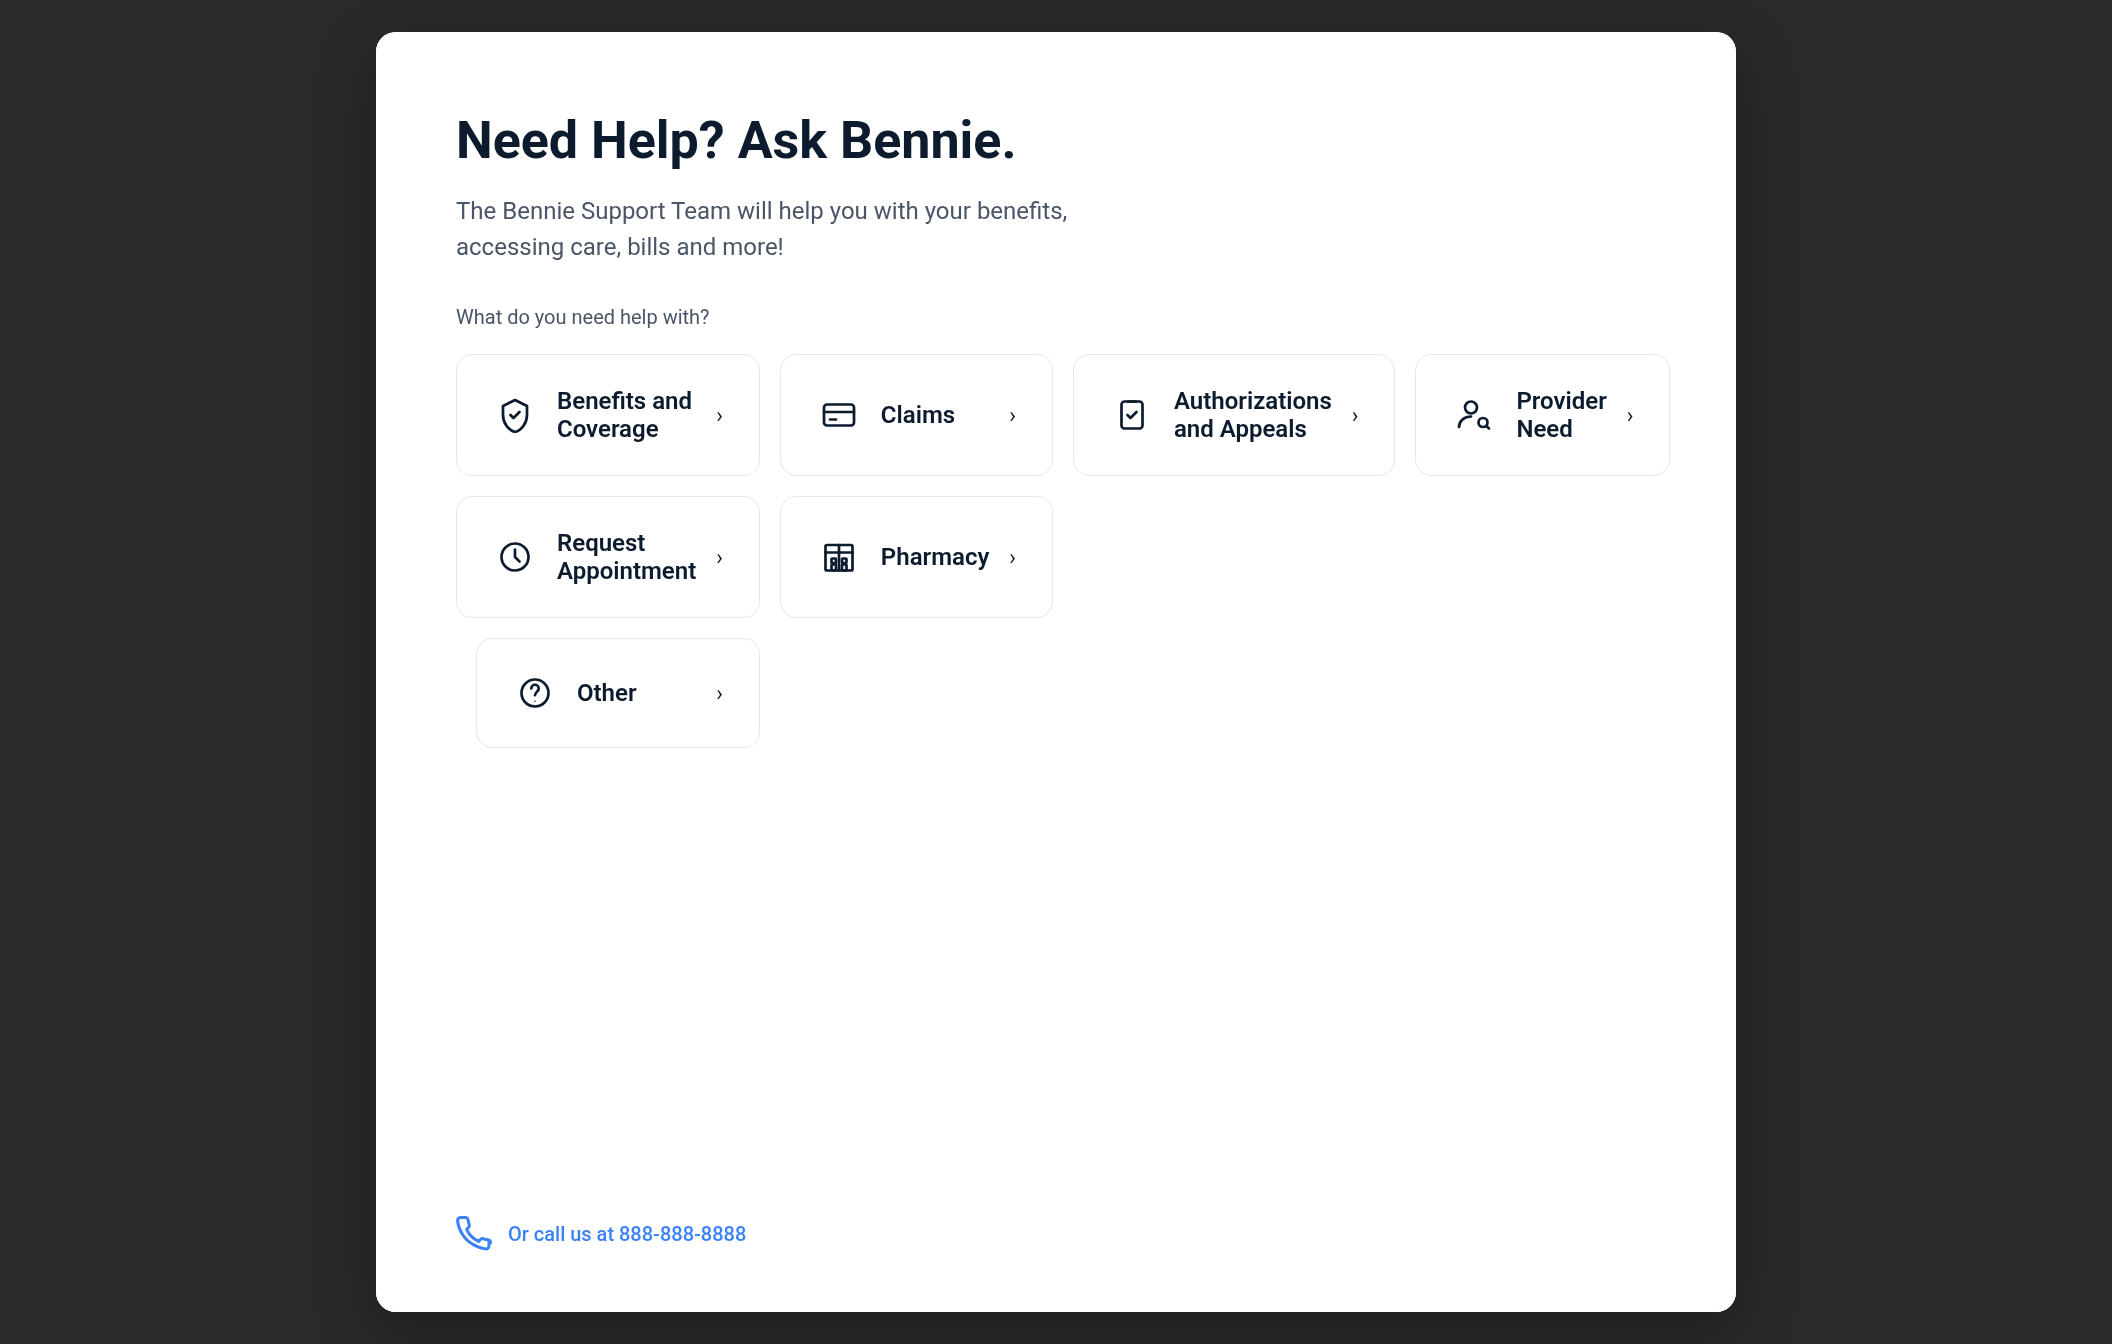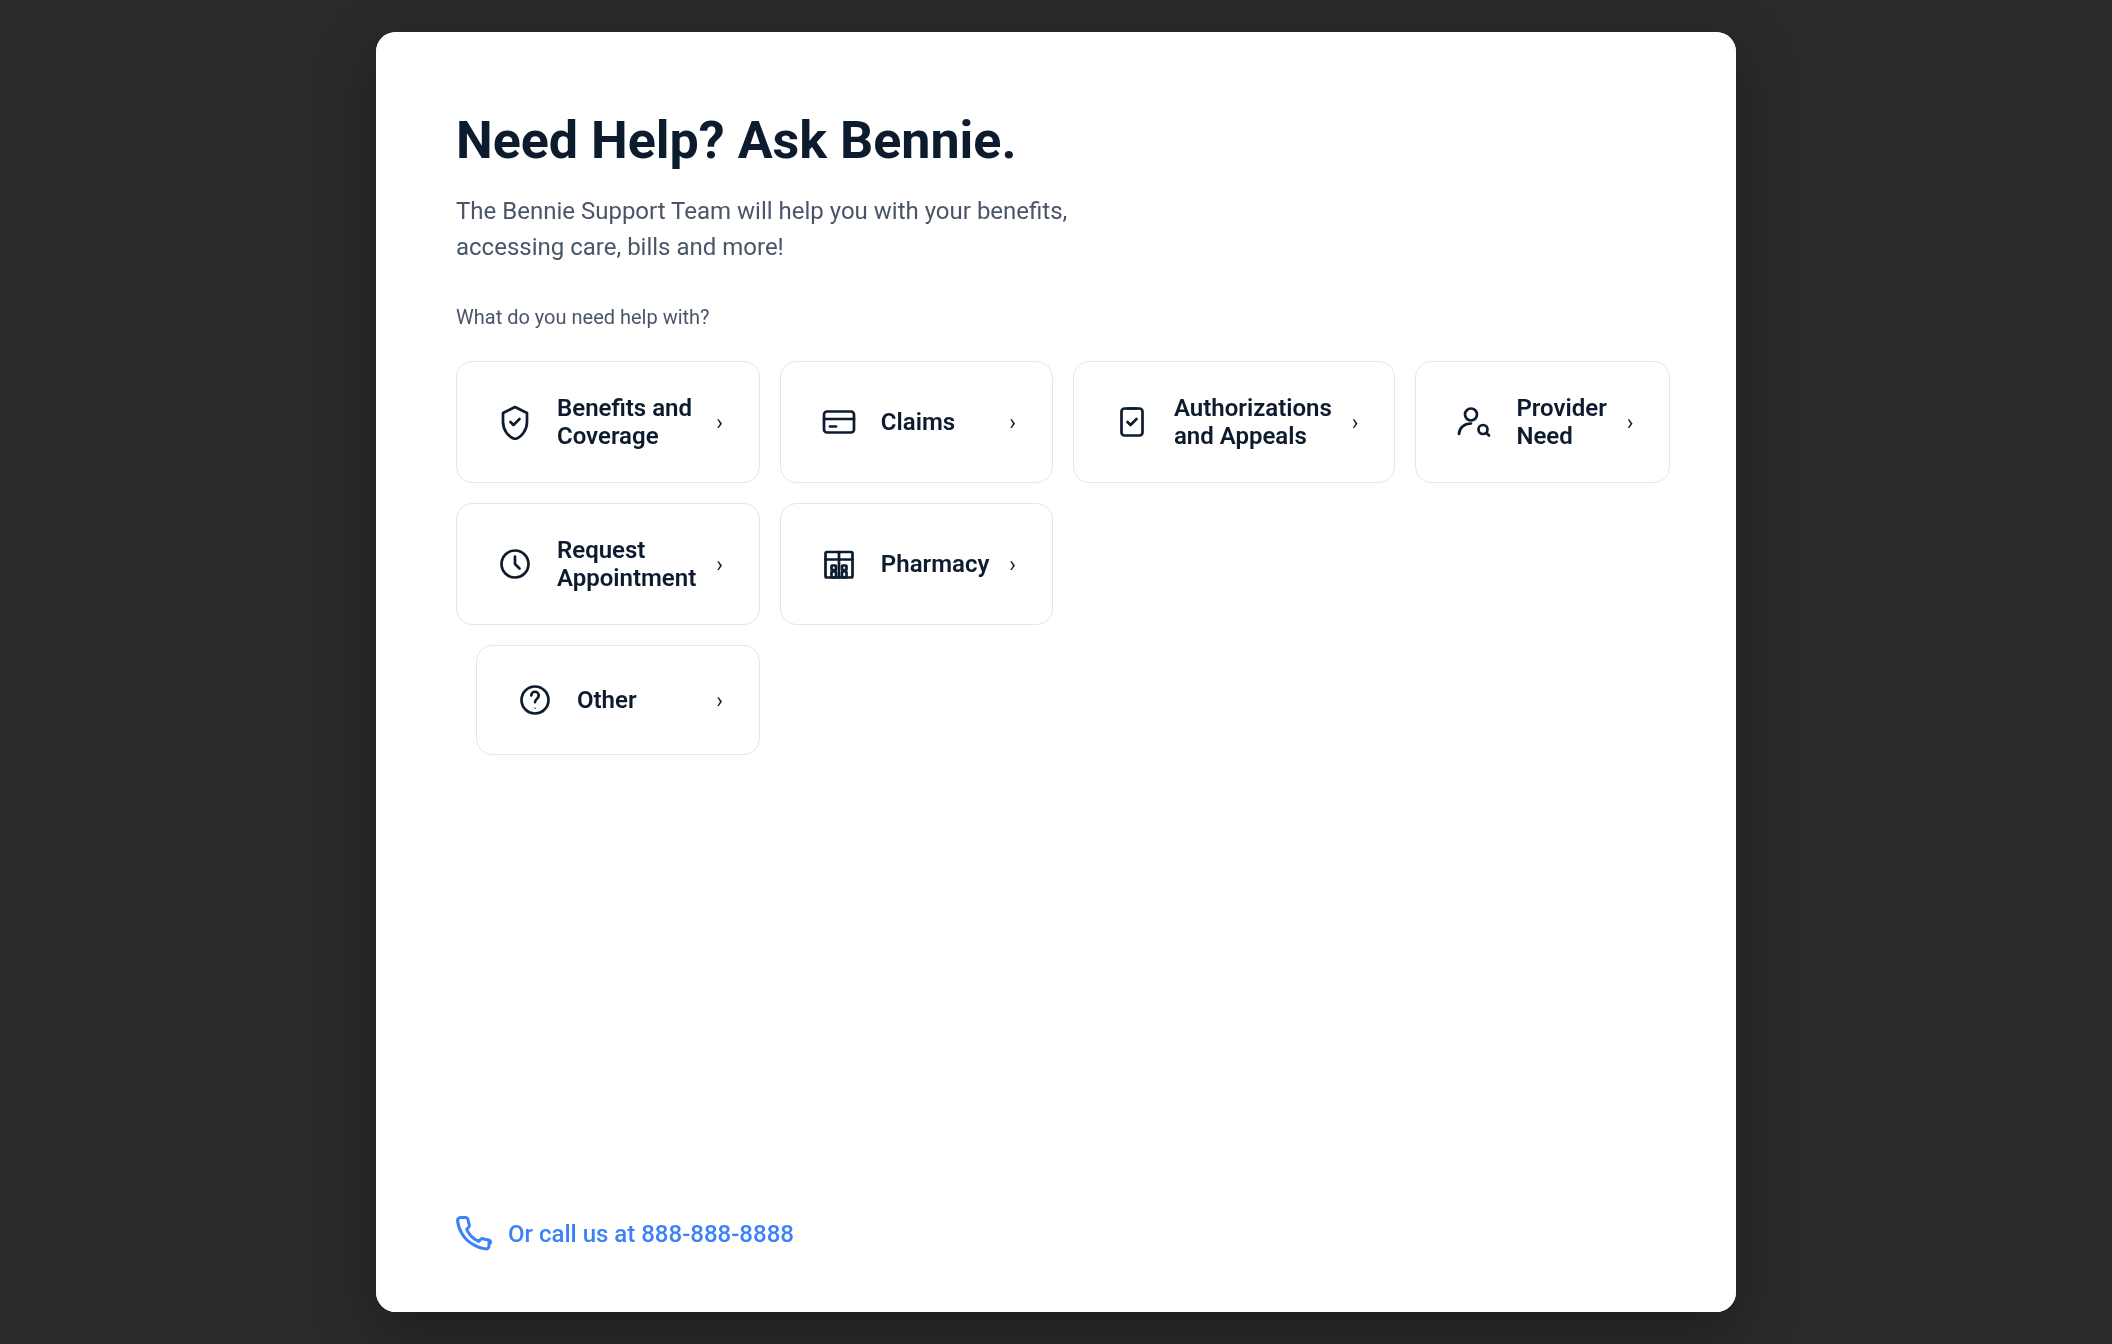--- a/index.html
+++ b/index.html
@@ -74,21 +74,21 @@
       font-size: 24px;
       color: #4a5568;
       line-height: 1.5;
       margin-bottom: 40px;
       max-width: 720px;
     }
 
     .help-prompt {
       font-size: 20px;
       color: #4a5568;
-      margin-bottom: 32px;
+      margin-bottom: 25px;
     }
 
     .grid {
       display: grid;
       grid-template-columns: 1fr 1fr 1fr 1fr;
       gap: 20px;
       margin-bottom: 40px;
     }
 
     .grid-item {
@@ -136,21 +136,21 @@
     .single-item {
       grid-column: 1;
       margin-left: 20px;
     }
 
     .call-link {
       display: flex;
       align-items: center;
       gap: 16px;
       color: #3b82f6;
-      font-size: 24px;
+      font-size: 20px;
       font-weight: 500;
       text-decoration: none;
       margin-top: auto;
     }
 
     .call-icon {
       width: 36px;
       height: 36px;
     }
 

